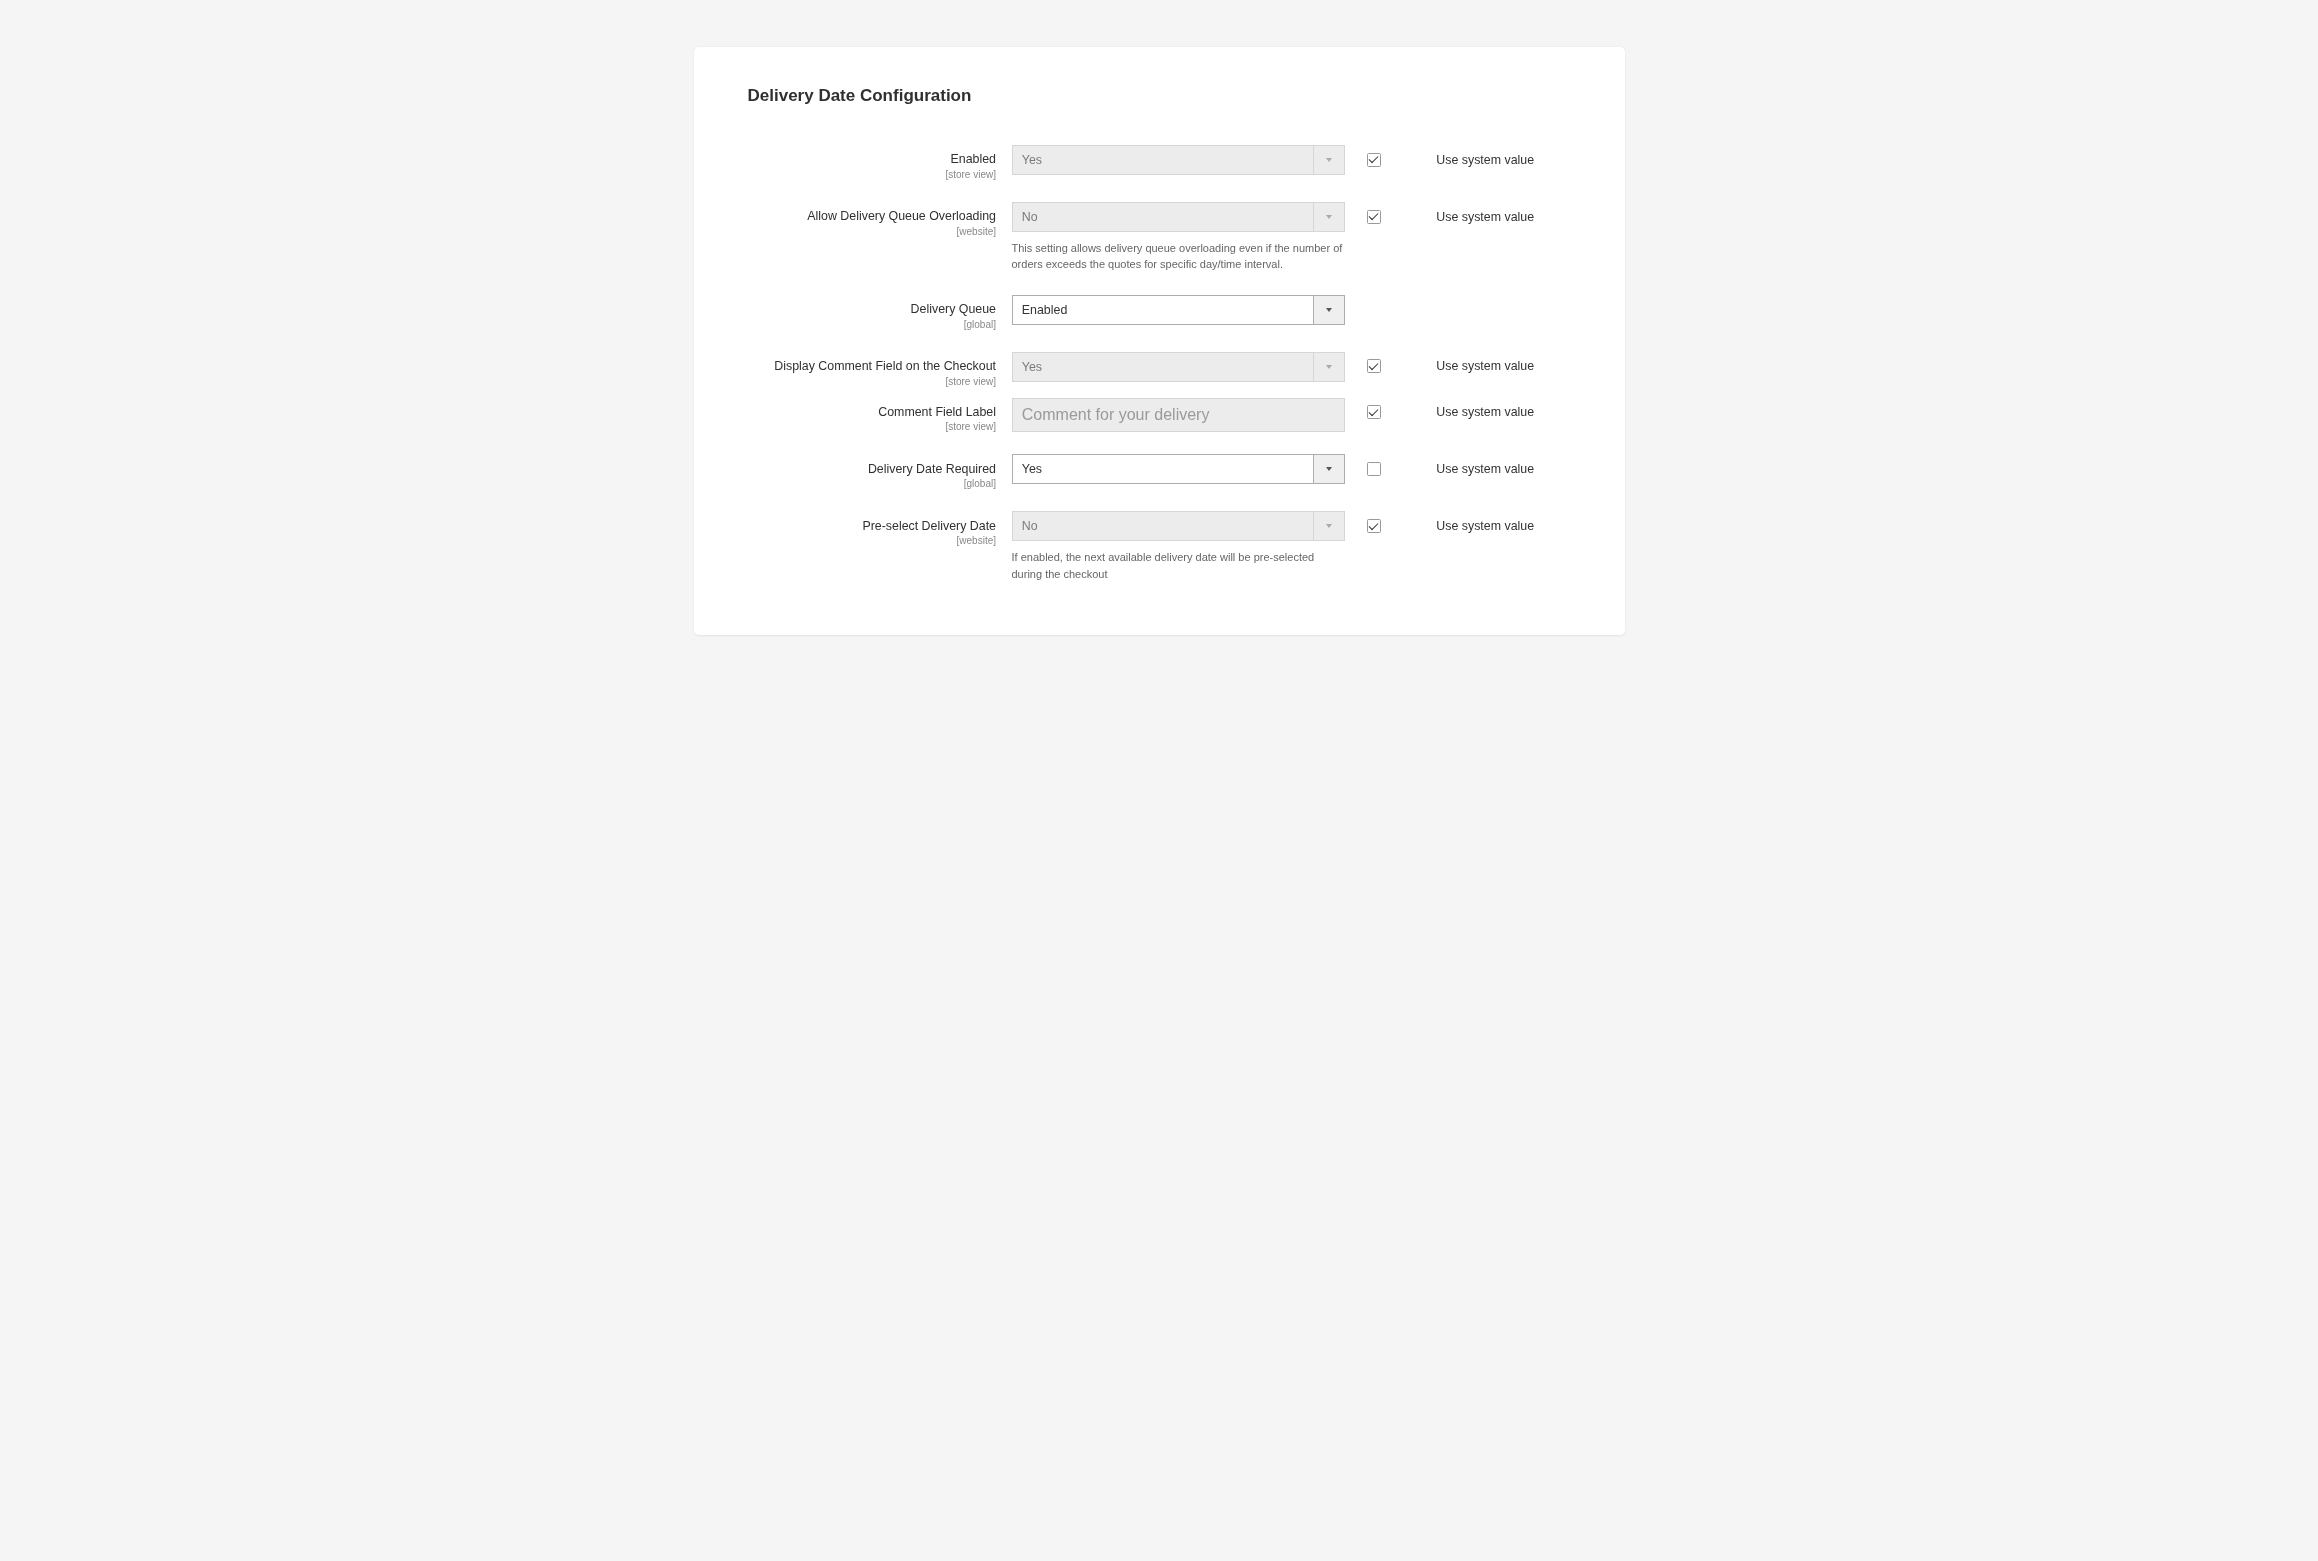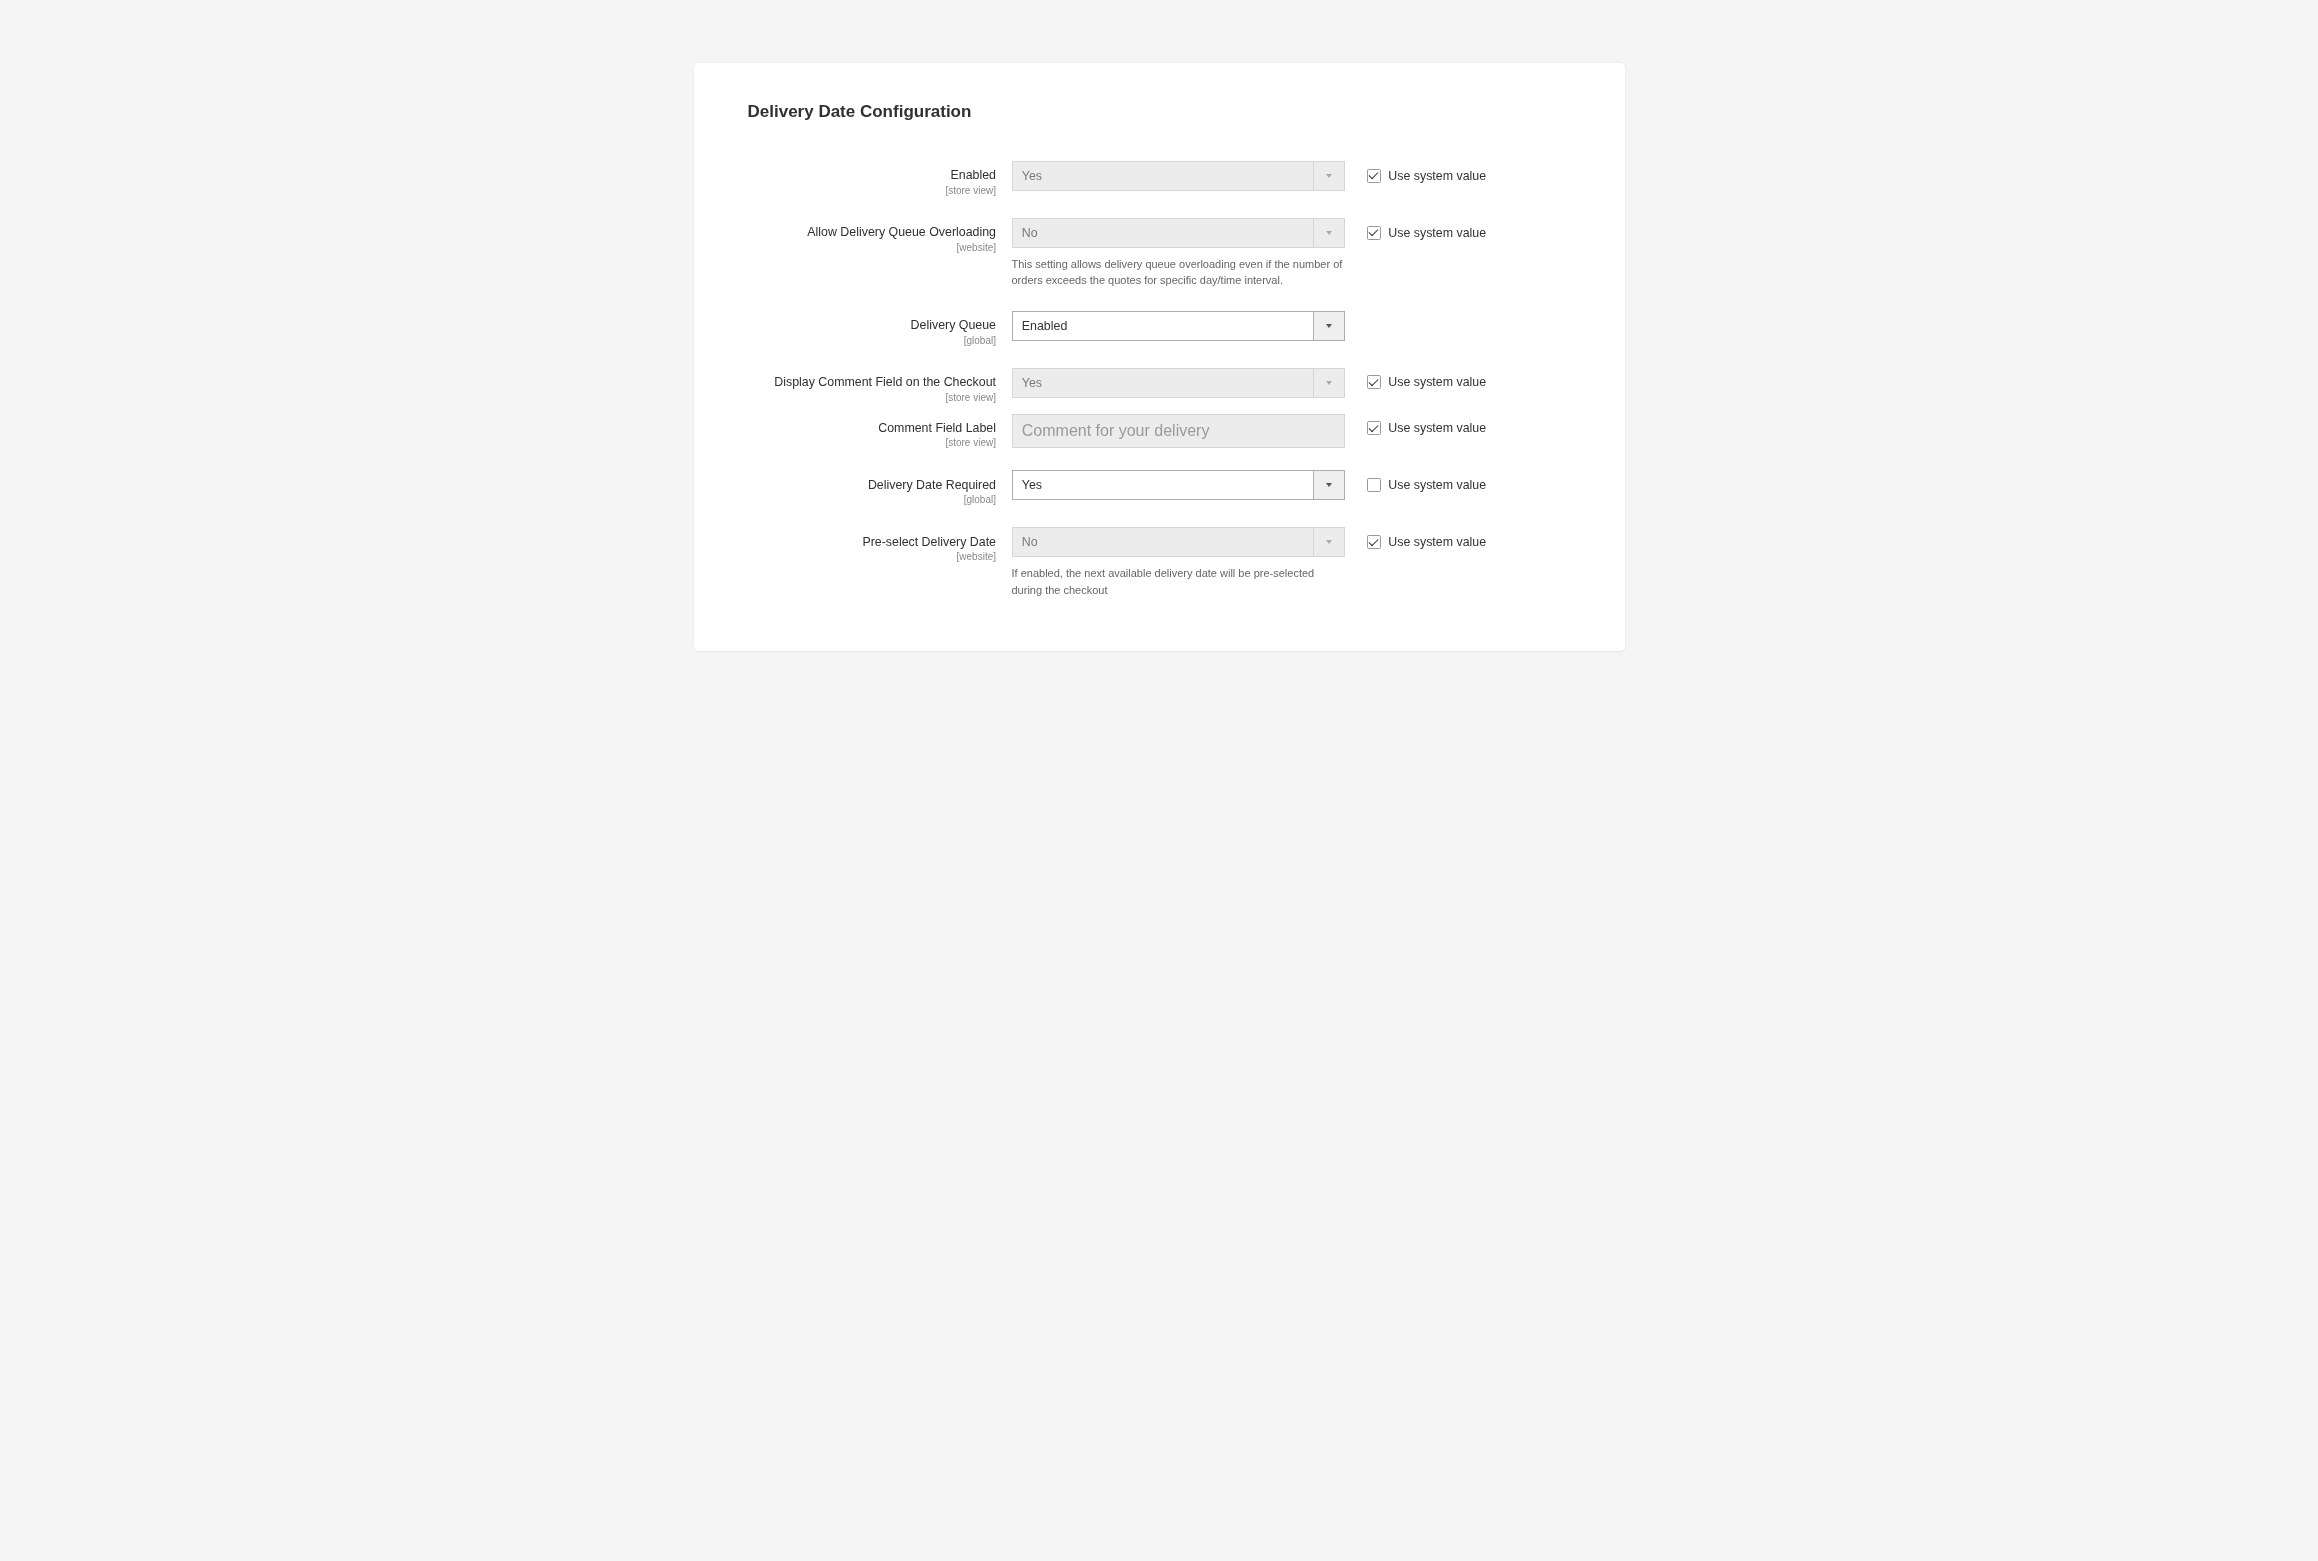--- a/index.html
+++ b/index.html
@@ -8,21 +8,21 @@
   font-family: -apple-system, BlinkMacSystemFont, "Segoe UI", Helvetica, Arial, sans-serif;
   color: #333;
   padding: 47px 62px;
 }
 .panel {
   background: #fff;
   border-radius: 4.7px;
   box-shadow: 0 0.8px 2.3px rgba(0,0,0,0.08);
   padding: 39px 86px 31px 54px;
   max-width: 931px;
-  margin: 16px auto;
+  margin: 0 auto;
 }
 .section-title {
   font-size: 17px;
   font-weight: 700;
   color: #303030;
   margin-bottom: 39px;
 }
 .field-row {
   display: flex;
   align-items: flex-start;
@@ -101,20 +101,21 @@
   font-size: 11px;
   color: #666;
   margin-top: 7.8px;
   line-height: 1.5;
 }
 .field-use-col {
   display: flex;
   align-items: center;
   padding-left: 22px;
   padding-top: 7.8px;
+  gap: 48px;
 }
 .chk {
   width: 14px;
   height: 14px;
   border: 0.8px solid #999;
   border-radius: 1.6px;
   background: #fff;
   margin-right: 7.8px;
   display: flex;
   align-items: center;

